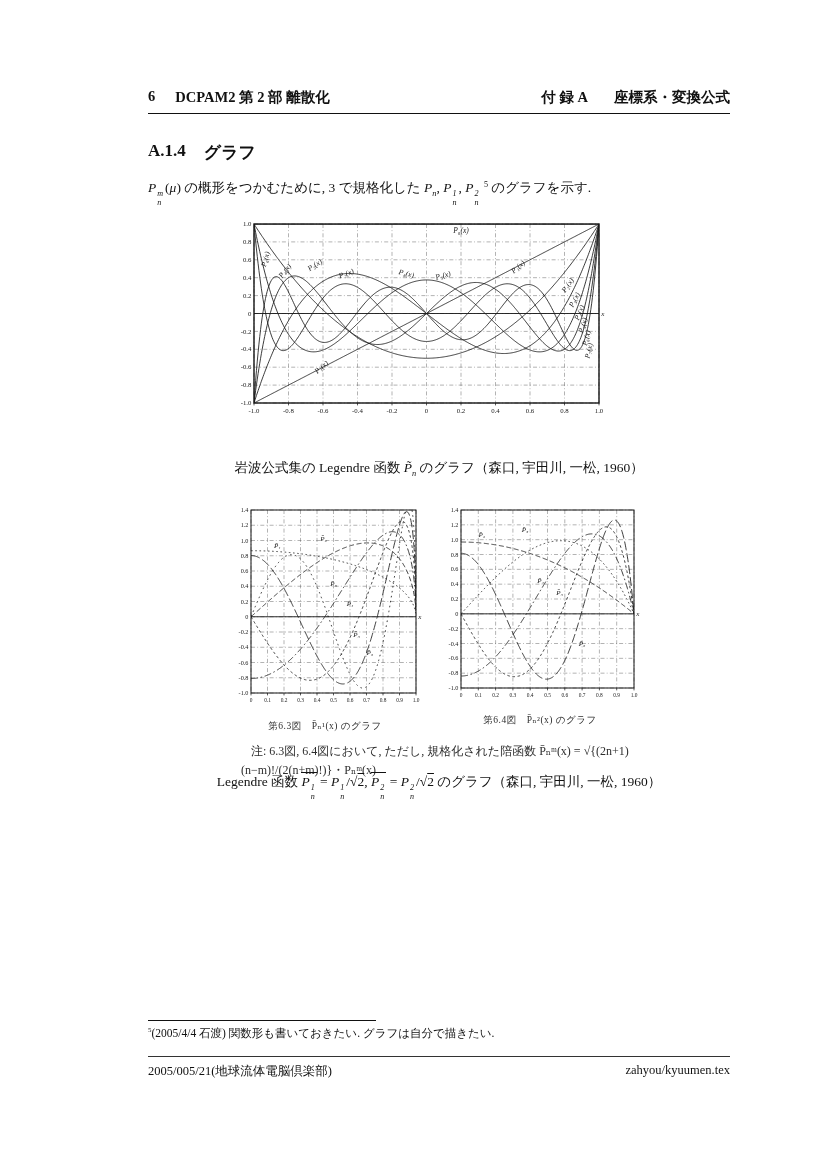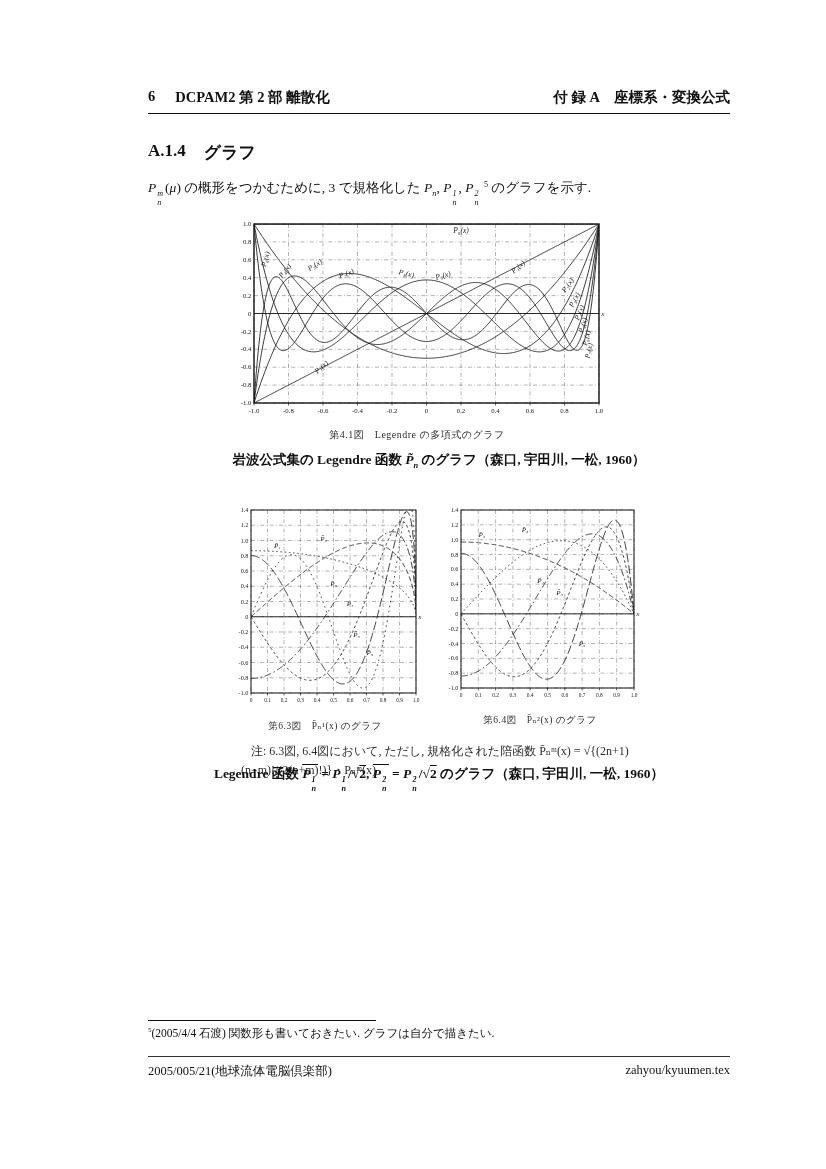--- a/index.html
+++ b/index.html
@@ -12,26 +12,26 @@
   
   .ss{display:inline-flex;flex-direction:column;vertical-align:-0.55em;line-height:1.05;font-size:0.6em;margin:0 2px 0 1px;font-style:italic;}
   .ss span{display:block;}
   
   .ovl{display:inline-block;border-top:1.1px solid #111;padding-top:1px;line-height:1.15;}
   .radicand{text-decoration:overline;}
   .scan{filter:blur(0.34px);color:#2e2e2e;}
   .header{left:148px;top:88px;width:582px;display:flex;justify-content:space-between;
           border-bottom:1.1px solid #111;padding-bottom:6px;font-weight:bold;font-size:14.5px;}
   .header .hl{display:flex;gap:20px;}
-  .header .hr{display:flex;gap:14px;}
+  .header .hr{display:flex;gap:26px;}
   .section-heading{left:148px;top:141px;font-weight:bold;font-size:17px;display:flex;gap:18px;}
   .intro{left:148px;top:179px;width:600px;font-size:13.5px;}
   .fig1-wrap{left:227px;top:219px;width:380px;text-align:center;}
   .fig1-wrap .inner-cap{margin-top:5px;font-size:10px;letter-spacing:0.5px;}
-  .caption-line{left:148px;width:582px;text-align:center;font-size:13.5px;font-weight:bold;}
+  .caption-line{left:148px;width:582px;text-align:center;font-size:13.5px;font-weight:normal;margin-top:8px;}
   .cap1{top:451px;}
   .cap2{top:764px;}
   .fig2-wrap{left:227px;top:504px;width:420px;}
   .fig2-row{display:flex;gap:14px;align-items:flex-start;}
   .fig2-col{text-align:center;}
   .fig2-col .inner-cap{margin-top:6px;font-size:9.5px;letter-spacing:0.5px;}
   .fig2-note{margin-top:9px;margin-left:14px;width:392px;font-size:12px;line-height:1.6;}
   .fig2-note .nl1{text-indent:10px;}
   .footnote-rule{left:148px;top:1020px;width:228px;border-top:1px solid #111;height:0;}
   .footnote{left:148px;top:1026px;width:582px;font-size:11.5px;}
@@ -155,21 +155,20 @@
       <text x="215.75000000000003" y="58.699999999999996" font-size="7.5" font-style="italic" text-anchor="middle" fill="#1a1a1a" transform="rotate(-16 215.75000000000003 58.699999999999996)">P₅(x)</text>
       <text x="95" y="149.99" font-size="7.5" font-style="italic" text-anchor="middle" fill="#1a1a1a" transform="rotate(-41 95 149.99)">P₁(x)</text>
       <text x="291.65000000000003" y="49.75" font-size="7.5" font-style="italic" text-anchor="middle" fill="#1a1a1a" transform="rotate(-41 291.65000000000003 49.75)">P₁(x)</text>
       <text x="341.675" y="67.65" font-size="7.5" font-style="italic" text-anchor="middle" fill="#1a1a1a" transform="rotate(-55 341.675 67.65)">P₂(x)</text>
       <text x="348.57500000000005" y="81.97" font-size="7.5" font-style="italic" text-anchor="middle" fill="#1a1a1a" transform="rotate(-62 348.57500000000005 81.97)">P₃(x)</text>
       <text x="353.75" y="94.5" font-size="7.5" font-style="italic" text-anchor="middle" fill="#1a1a1a" transform="rotate(-68 353.75 94.5)">P₄(x)</text>
       <text x="357.2" y="107.03000000000002" font-size="7.5" font-style="italic" text-anchor="middle" fill="#1a1a1a" transform="rotate(-72 357.2 107.03000000000002)">P₅(x)</text>
       <text x="360.65" y="119.56" font-size="7.5" font-style="italic" text-anchor="middle" fill="#1a1a1a" transform="rotate(-75 360.65 119.56)">P₆(x)</text>
       <text x="363.2375" y="132.08999999999997" font-size="7.5" font-style="italic" text-anchor="middle" fill="#1a1a1a" transform="rotate(-78 363.2375 132.08999999999997)">P₇(x)</text>
     </svg>
-  <div class="inner-cap">第4.1図　Legendre の多項式のグラフ</div>
 </div>
 
 <div class="abs caption-line cap1">
   <span>岩波公式集の Legendre 函数 </span><span class="mi">P̃</span><sub class="mi">n</sub><span> のグラフ（森口, 宇田川, 一松, 1960）</span>
 </div>
 
 <div class="abs fig2-wrap scan">
   <div class="fig2-row">
     <div class="fig2-col">
       <svg width="196" height="206" viewBox="0 0 196 206">

